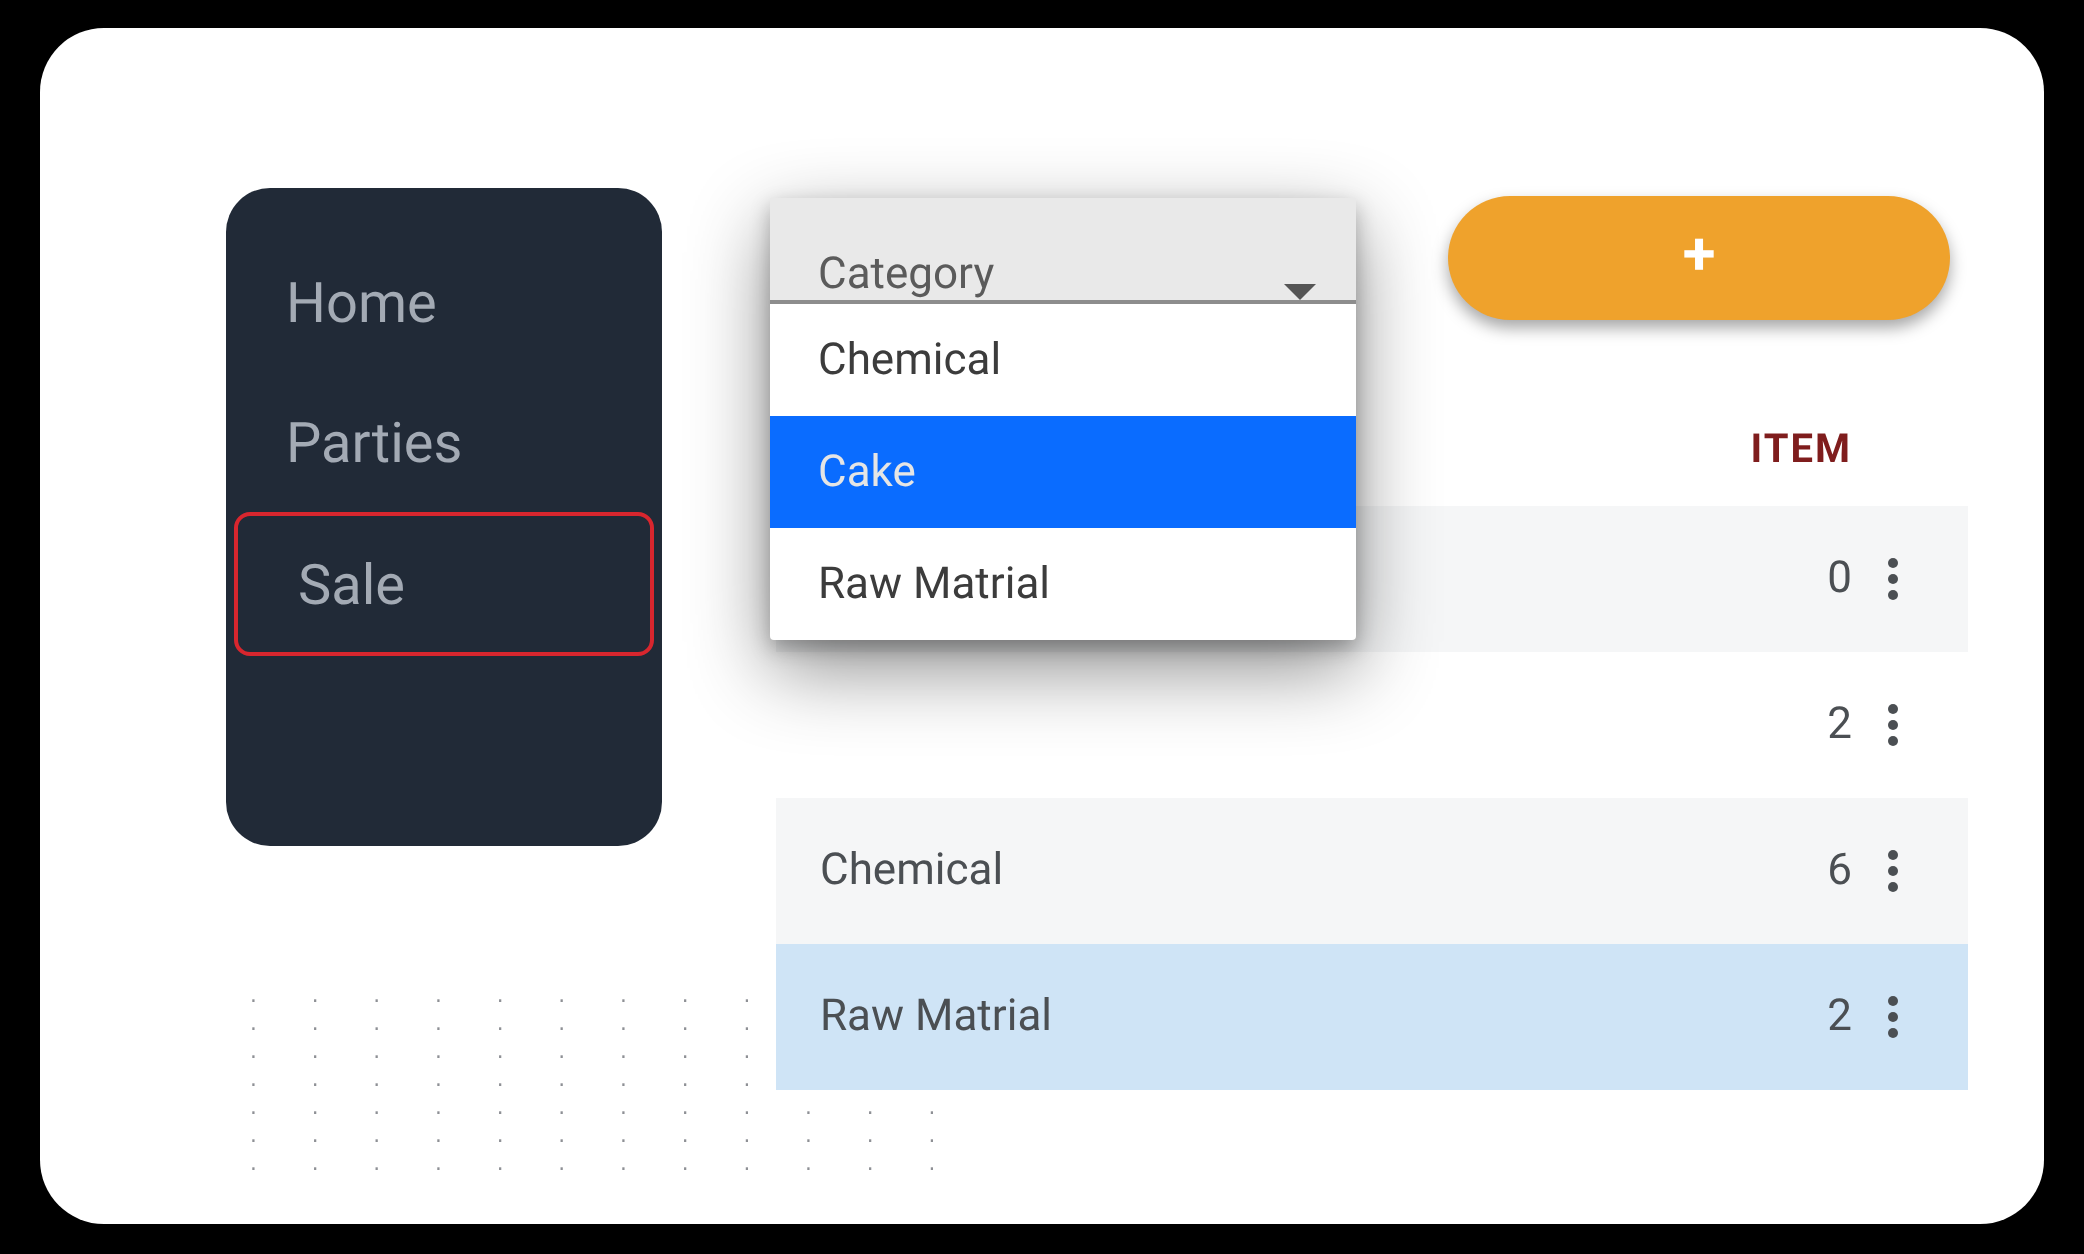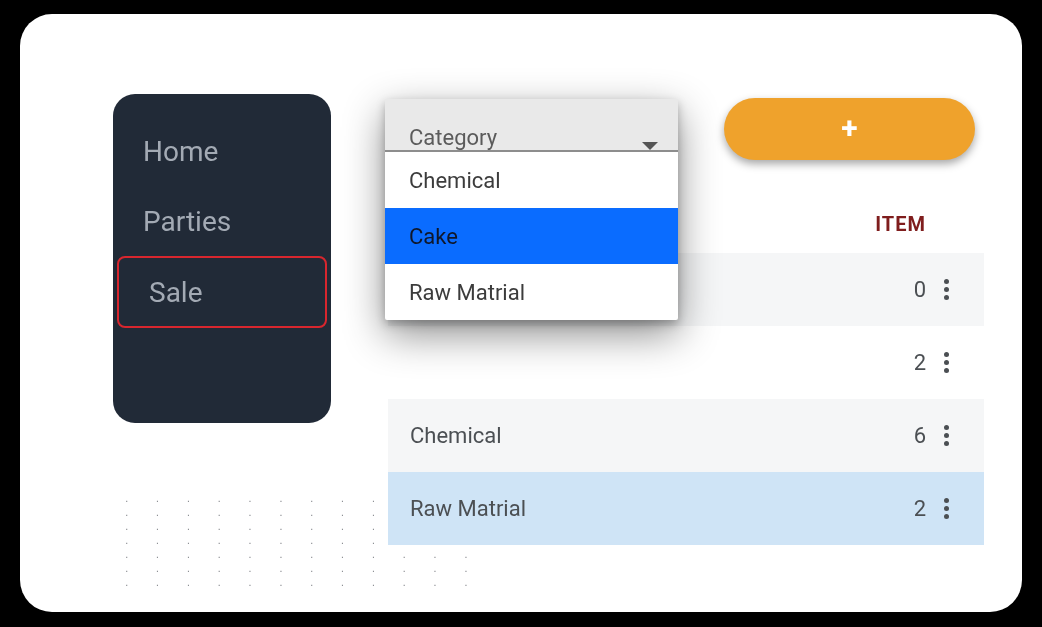--- a/index.html
+++ b/index.html
@@ -120,21 +120,21 @@
     height: 56px;
     display: flex;
     align-items: center;
     padding-left: 24px;
     font-size: 22px;
     color: #3c3c3c;
     cursor: pointer;
   }
   .dd-item.sel {
     background: #0a6cff;
-    color: #0f172a;
+    color: #e5e5e5;
   }
   
   .table {
     position: absolute;
     left: 368px;
     top: 181px;
     width: 596px;
   }
   .thead {
     height: 58px;

